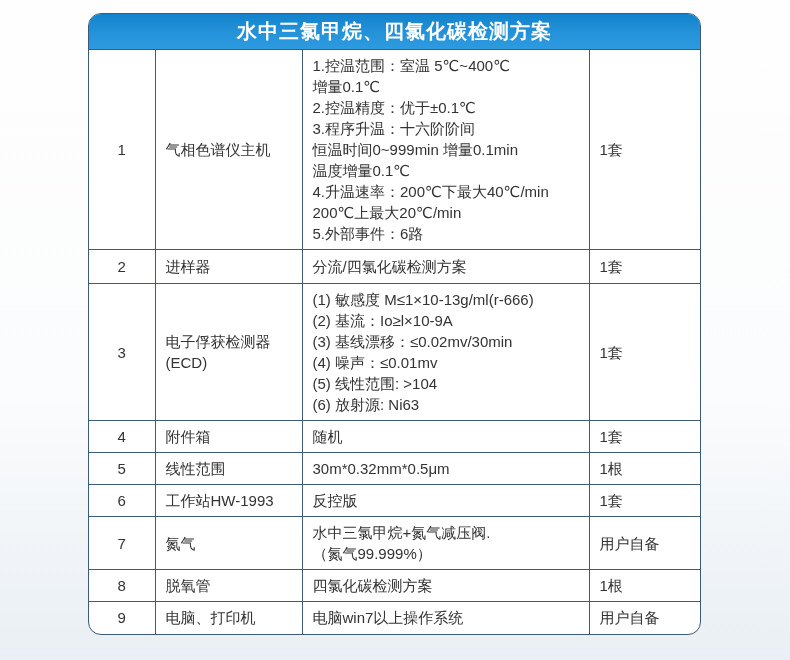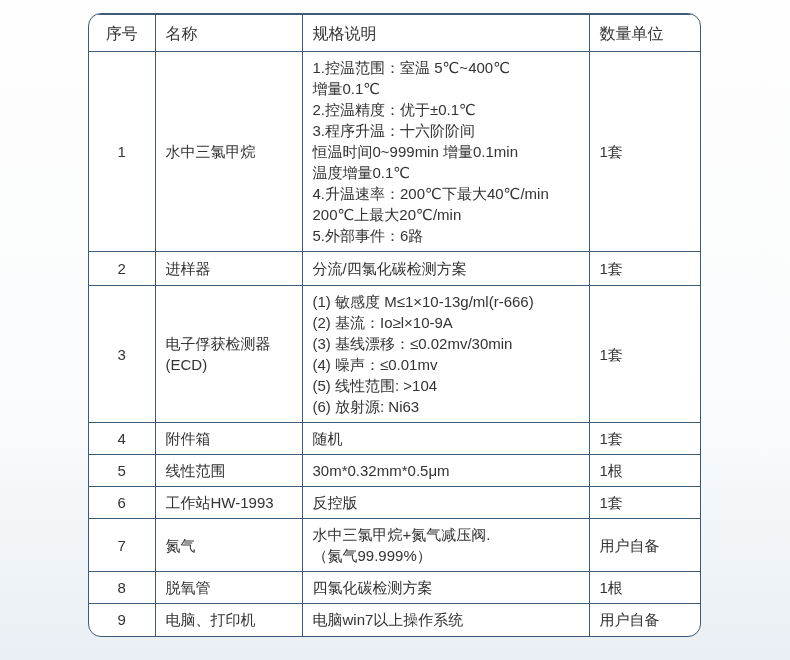--- a/index.html
+++ b/index.html
@@ -51,37 +51,34 @@
   table.spec-table tr td:last-child,table.spec-table tr th:last-child{border-right:none;}
   table.spec-table tr:last-child td{border-bottom:none;}
   .col-no{text-align:center !important;}
   .cell-multiline{white-space:pre-line;margin-left:12px;}
   .header-row th{height:26px;font-size:16px;}
 </style>
 </head>
 <body>
 
 <div class="card">
+  <div class="title-bar">
+    <span class="title">水中三氯甲烷、四氯化碳检测方案</span>
+  </div>
   <table class="spec-table">
     <colgroup>
       <col style="width:66px">
         <col style="width:147px">
         <col style="width:287px">
         <col style="width:111px">
     </colgroup>
     <tbody>
-        <tr class="header-row">
-      <th class="col-no">序号</th>
-      <th>名称</th>
-      <th>规格说明</th>
-      <th>数量单位</th>
-    </tr>
     <tr style="height:190px">
       <td class="col-no">1</td>
-      <td>水中三氯甲烷</td>
+      <td>气相色谱仪主机</td>
       <td class="cell-multiline">1.控温范围：室温 5℃~400℃
 增量0.1℃
 2.控温精度：优于±0.1℃
 3.程序升温：十六阶阶间
 恒温时间0~999min 增量0.1min
 温度增量0.1℃
 4.升温速率：200℃下最大40℃/min
 200℃上最大20℃/min
 5.外部事件：6路</td>
       <td>1套</td>

